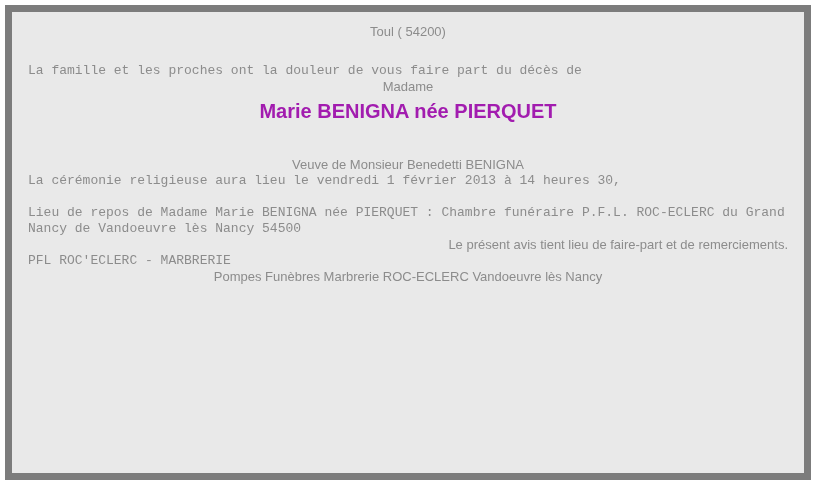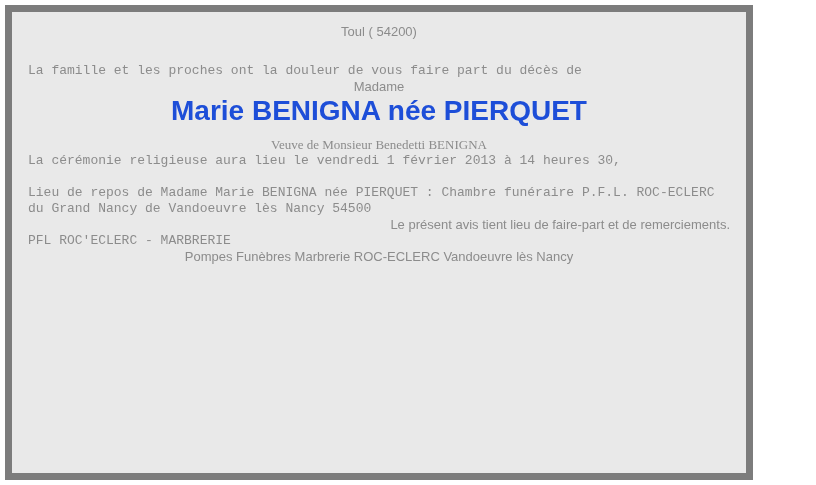--- a/index.html
+++ b/index.html
@@ -10,21 +10,21 @@
   }
   .page {
     width: 816px;
     height: 485px;
     background: #ffffff;
     box-sizing: border-box;
     padding: 5px;
   }
   .notice {
     box-sizing: border-box;
-    width: 748px;
+    width: 806px;
     height: 475px;
     border: 7px solid #7c7c7c;
     background: #e9e9e9;
     padding: 12px 16px 0 16px;
     overflow: hidden;
   }
   .notice p {
     margin: 0;
     font-size: 13px;
     line-height: 16px;
@@ -34,28 +34,28 @@
   .left   { text-align: left; font-family: Liberation Mono, monospace; }
 
   .header-block   { margin-bottom: 23px; }
   .intro          { margin-bottom: 18px; }
   .civility {
     font-size: 17px;
     line-height: 20px;
     margin-bottom: 33px;
   }
   .deceased-name {
-    margin: 0 0 10px 0;
-    font-size: 28px;
+    margin: 0 0 30px 0;
+    font-size: 20px;
     line-height: 32px;
     font-weight: bold;
-    color: #1d4ed8;
+    color: #a21caf;
     text-align: center;
   }
-  .relation       { margin-bottom: 16px; font-family: Liberation Serif, serif; }
+  .relation       { margin-bottom: 16px; }
   .death-info     { margin-bottom: 20px; }
   .ceremony       { margin-bottom: 16px; }
   .resting-place  { margin-bottom: 15px; }
   .statement      { margin-bottom: 17px; text-align: right; }
   .funeral-home   { margin-bottom: 19px; }
 </style>
 </head>
 <body>
 
 <div class="page">

